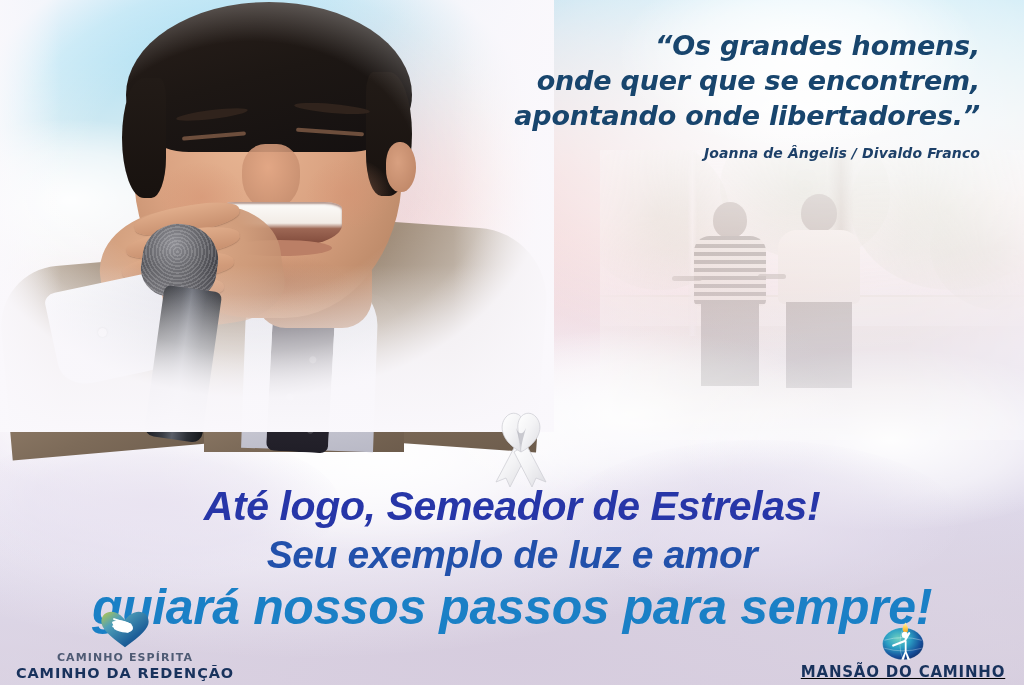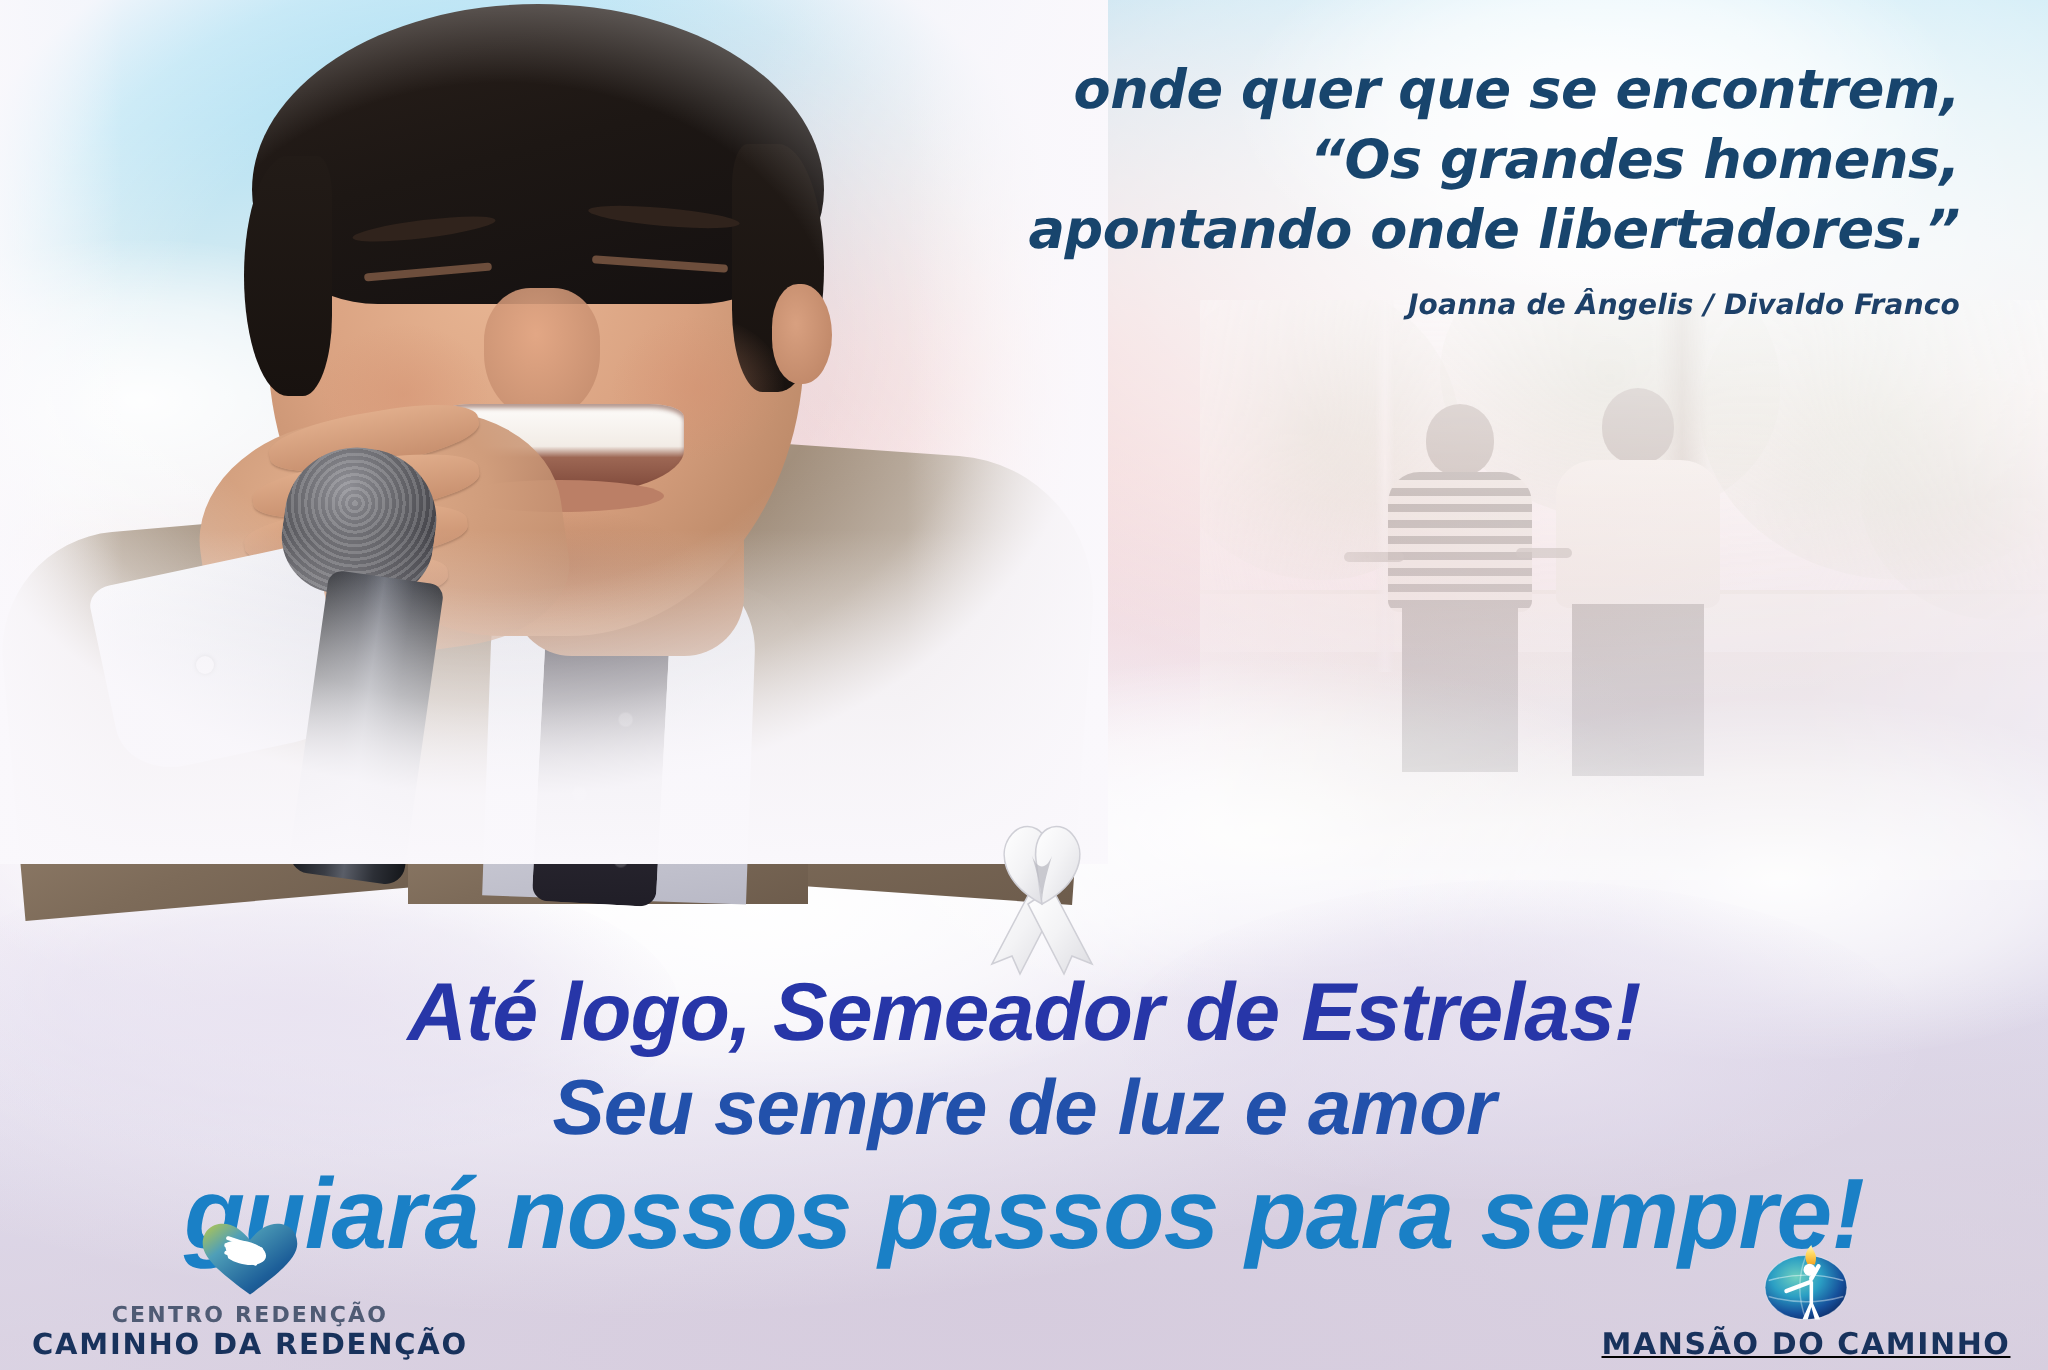--- a/index.html
+++ b/index.html
@@ -379,22 +379,22 @@
     <div class="cuff" style="left:58px; top:290px; width:116px; height:96px; transform:rotate(-12deg);"></div>
     <div class="cuffbtn" style="left:104px; top:336px;"></div>
 
     <div class="mic-head" style="left:148px; top:232px; width:76px; height:74px; transform:rotate(8deg);"></div>
     <div class="mic-body" style="left:160px; top:296px; width:58px; height:152px; transform:rotate(8deg);"></div>
 
     <div class="pfade"></div>
   </div>
 
   <div id="quote">
+    <div class="line">“Os grandes homens,</div>
     <div class="line">onde quer que se encontrem,</div>
-    <div class="line">“Os grandes homens,</div>
     <div class="line">apontando onde libertadores.”</div>
     <div class="attribution">Joanna de Ângelis / Divaldo Franco</div>
   </div>
 
   <div id="ribbon">
     <svg viewBox="0 0 86 80" width="86" height="80" aria-hidden="true">
       <defs>
         <linearGradient id="rg" x1="0" y1="0" x2="1" y2="1">
           <stop offset="0%" stop-color="#ffffff"></stop>
           <stop offset="48%" stop-color="#f3f3f5"></stop>
@@ -409,21 +409,21 @@
       <path d="M43 44 C24 34 20 18 28 9 C35 1 48 6 46 22 C45 30 44 38 43 44 Z" fill="url(#rg)" stroke="#cfcfd6" stroke-width="0.8"></path>
 
       <path d="M43 44 C62 34 66 18 58 9 C51 1 38 6 40 22 C41 30 42 38 43 44 Z" fill="url(#rg)" stroke="#cfcfd6" stroke-width="0.8"></path>
 
       <path d="M38 20 C41 30 43 38 43 44 C43 38 45 30 48 20 C45 27 41 27 38 20 Z" fill="#b9b9c2" opacity="0.75"></path>
     </svg>
   </div>
 
   <div id="headline">
     <div class="hl hl1">Até logo, Semeador de Estrelas!</div>
-    <div class="hl hl2">Seu sempre de luz e amor</div>
+    <div class="hl hl2">Seu exemplo de luz e amor</div>
     <div class="hl hl3">guiará nossos passos para sempre!</div>
   </div>
 
   <div class="logo" id="logo-left">
     <div class="mark">
       <svg viewBox="0 0 56 44" width="52" height="40" aria-hidden="true">
         <defs>
           <linearGradient id="hg" x1="0" y1="0" x2="1" y2="1">
             <stop offset="0%" stop-color="#b9c94a"></stop>
             <stop offset="28%" stop-color="#4f9fb8"></stop>
@@ -431,21 +431,21 @@
             <stop offset="100%" stop-color="#123f71"></stop>
           </linearGradient>
         </defs>
         <path d="M28 41 C10 28 2 20 2 13 C2 6 7 2 13 2 C19 2 24 6 28 11 C32 6 37 2 43 2 C49 2 54 6 54 13 C54 20 46 28 28 41 Z" fill="url(#hg)"></path>
         <path d="M14 13 C20 10 28 11 34 15 C37 17 38 21 35 23 C31 26 22 25 16 21 Z" fill="#ffffff"></path>
         <path d="M16 10 L34 16" stroke="#ffffff" stroke-width="2.2" stroke-linecap="round"></path>
         <path d="M15 14 L33 20" stroke="#ffffff" stroke-width="2.2" stroke-linecap="round"></path>
         <path d="M15 18 L31 24" stroke="#ffffff" stroke-width="2.2" stroke-linecap="round"></path>
       </svg>
     </div>
-    <div class="l1">CENTRO REDENÇÃO</div>
+    <div class="l1">CAMINHO ESPÍRITA</div>
     <div class="l2">CAMINHO DA REDENÇÃO</div>
   </div>
 
   <div class="logo" id="logo-right">
     <div class="mark">
       <svg viewBox="0 0 54 44" width="48" height="40" aria-hidden="true">
         <defs>
           <radialGradient id="gg" cx="38%" cy="34%" r="72%">
             <stop offset="0%" stop-color="#6fd0c0"></stop>
             <stop offset="42%" stop-color="#2b9fc4"></stop>

